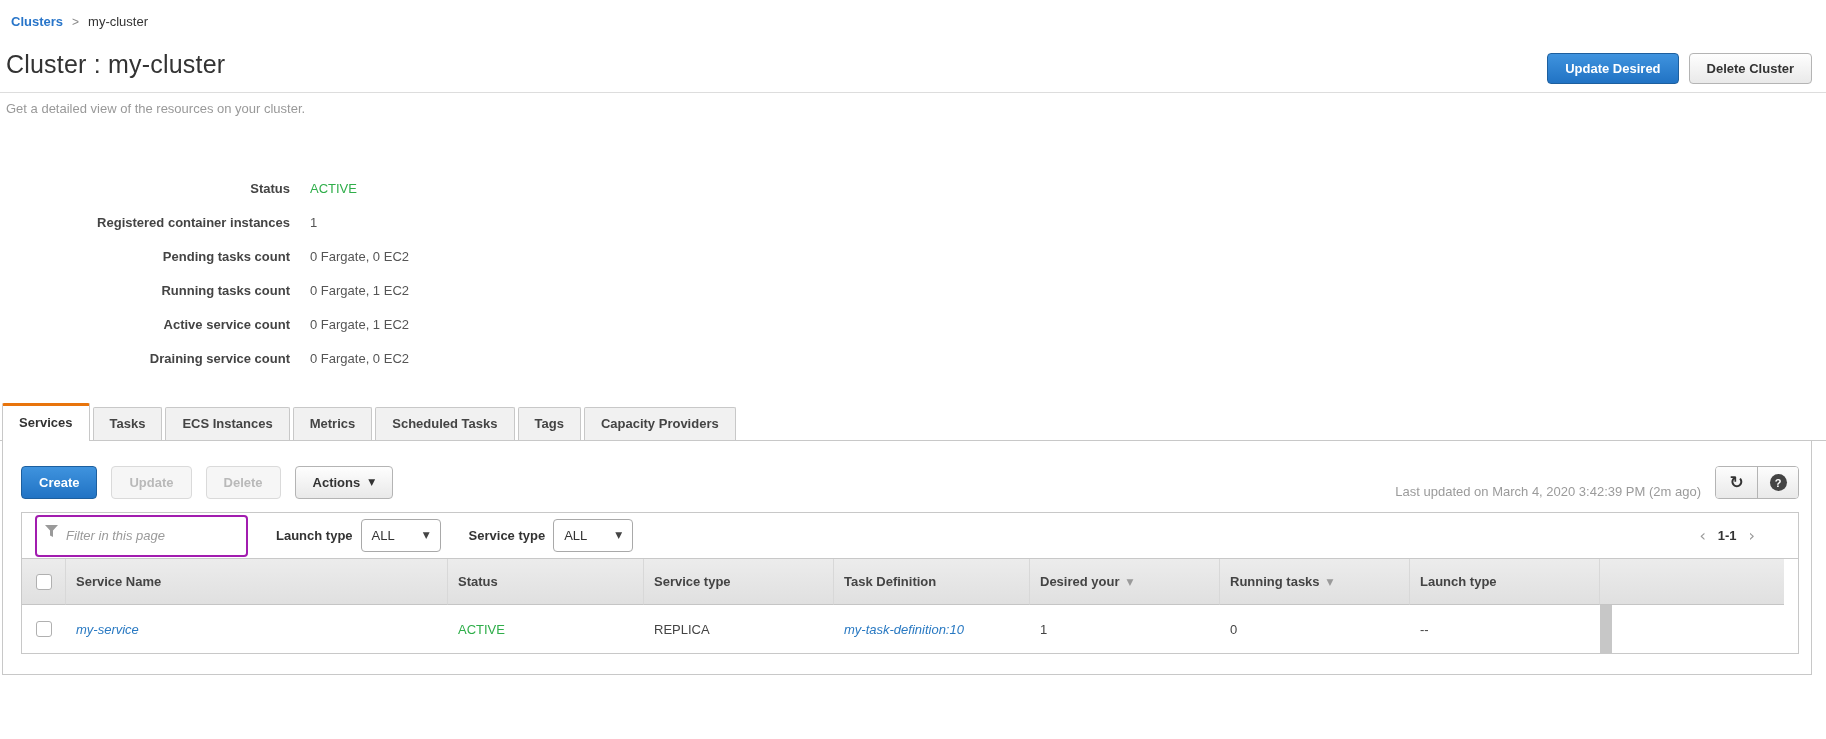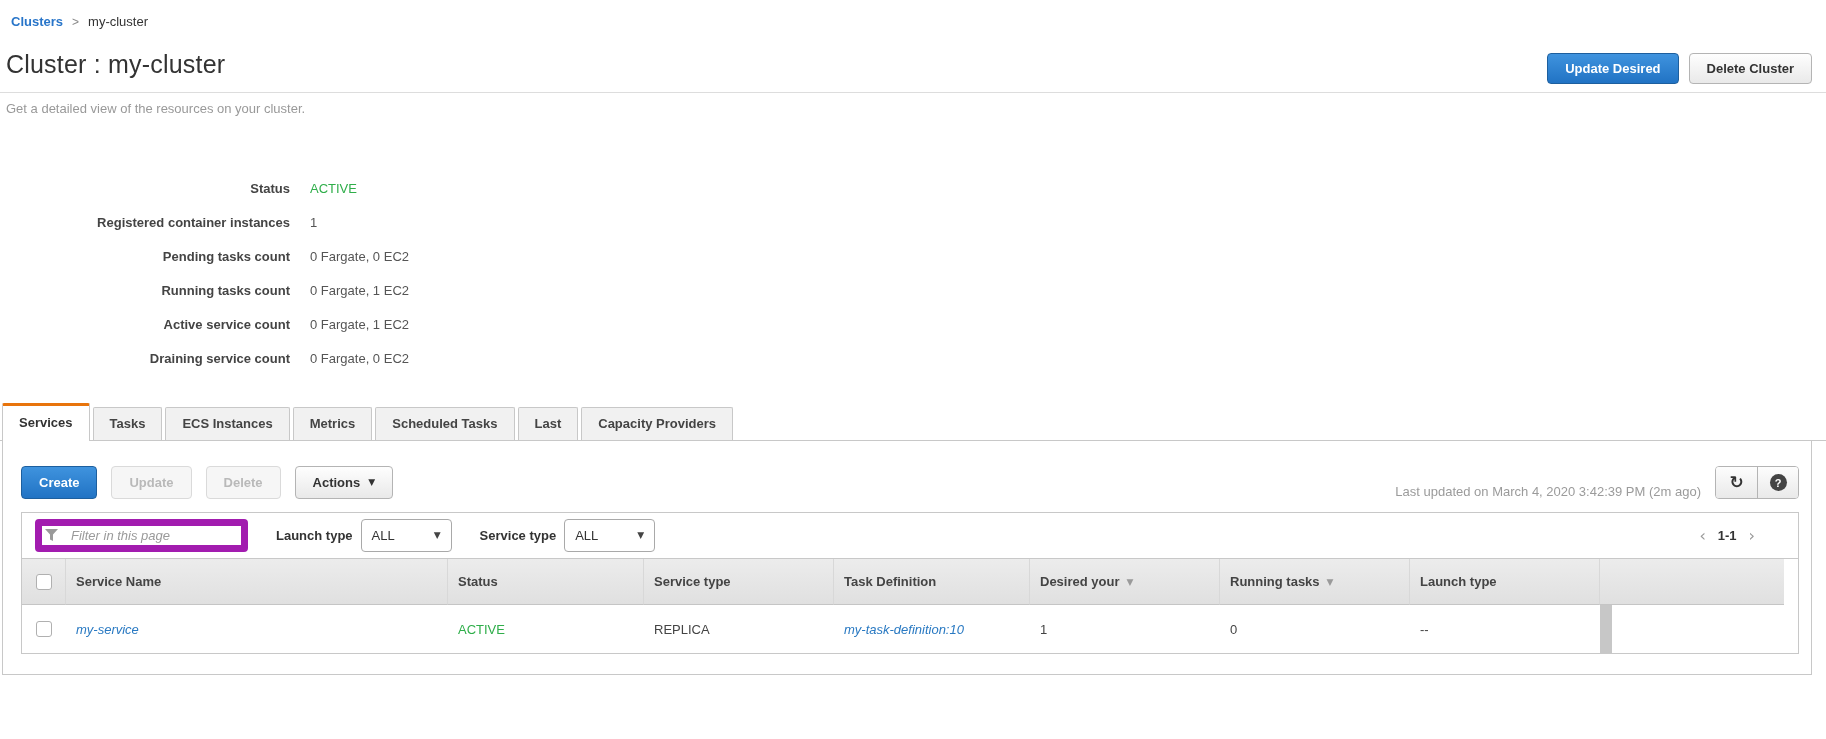--- a/index.html
+++ b/index.html
@@ -62,30 +62,30 @@
   .icon-btn { width: 41px; height: 31px; background: linear-gradient(#fdfdfd, #e9e9e9); display: flex; align-items: center; justify-content: center; cursor: pointer; }
   .icon-btn + .icon-btn { border-left: 1px solid #b4b4b4; }
   .refresh-glyph { font-family: "DejaVu Sans", sans-serif; font-size: 17px; font-weight: bold; color: #333; line-height: 1; }
   .help-glyph { width: 17px; height: 17px; border-radius: 50%; background: #444; color: #fff; font-size: 11px; font-weight: bold; display: flex; align-items: center; justify-content: center; }
 
   
   .table-container { margin: 13px 12px 0 18px; border: 1px solid #c8c8c8; }
   .filter-row { display: flex; align-items: center; height: 46px; padding: 0 13px; border-bottom: 1px solid #c8c8c8; background: #fff; }
   .filter-wrap { position: relative; width: 213px; }
   .filter-wrap input {
-    width: 100%; height: 33px; border: 7px solid #a21caf; border-radius: 4px;
+    width: 100%; height: 42px; border: 2px solid #a21caf; border-radius: 4px;
     padding: 0 8px 0 29px; font-size: 13px; color: #333; outline: none;
     font-family: "Liberation Sans", sans-serif;
   }
   .filter-wrap input::placeholder { font-style: italic; color: #9a9a9a; }
   .funnel { position: absolute; left: 10px; top: 10px; }
   .filter-label { font-weight: bold; color: #333; margin: 0 8px 0 28px; }
   .select {
     display: flex; align-items: center; justify-content: space-between;
-    width: 91px; height: 33px; border: 1px solid #a9a9a9; border-radius: 4px;
+    width: 80px; height: 33px; border: 1px solid #a9a9a9; border-radius: 4px;
     background: #fff; padding: 0 10px; cursor: pointer; color: #333;
   }
   .select .caret { color: #444; margin-left: 4px; }
   .pagination { margin-left: auto; display: flex; align-items: center; padding-right: 30px; }
   .page-chevron { color: #9a9a9a; font-size: 16px; cursor: pointer; font-family: "DejaVu Sans", sans-serif; line-height: 1; }
   .page-range { font-weight: bold; color: #333; margin: 0 12px; }
 
   
   .grid-row { display: grid; grid-template-columns: 44px 382px 196px 190px 196px 190px 190px 190px 1fr 14px; }
   .thead .cell {
@@ -148,21 +148,21 @@
       <div class="detail-value">0 Fargate, 0 EC2</div>
     </div>
   </div>
 
 <div class="tabs">
     <div class="tab active">Services</div>
     <div class="tab">Tasks</div>
     <div class="tab">ECS Instances</div>
     <div class="tab">Metrics</div>
     <div class="tab">Scheduled Tasks</div>
-    <div class="tab">Last</div>
+    <div class="tab">Tags</div>
     <div class="tab">Capacity Providers</div>
   </div>
 
 <div class="panel">
 
   <div class="toolbar">
     <button class="btn btn-primary">Create</button>
     <button class="btn btn-disabled">Update</button>
     <button class="btn btn-disabled">Delete</button>
     <button class="btn btn-default">

